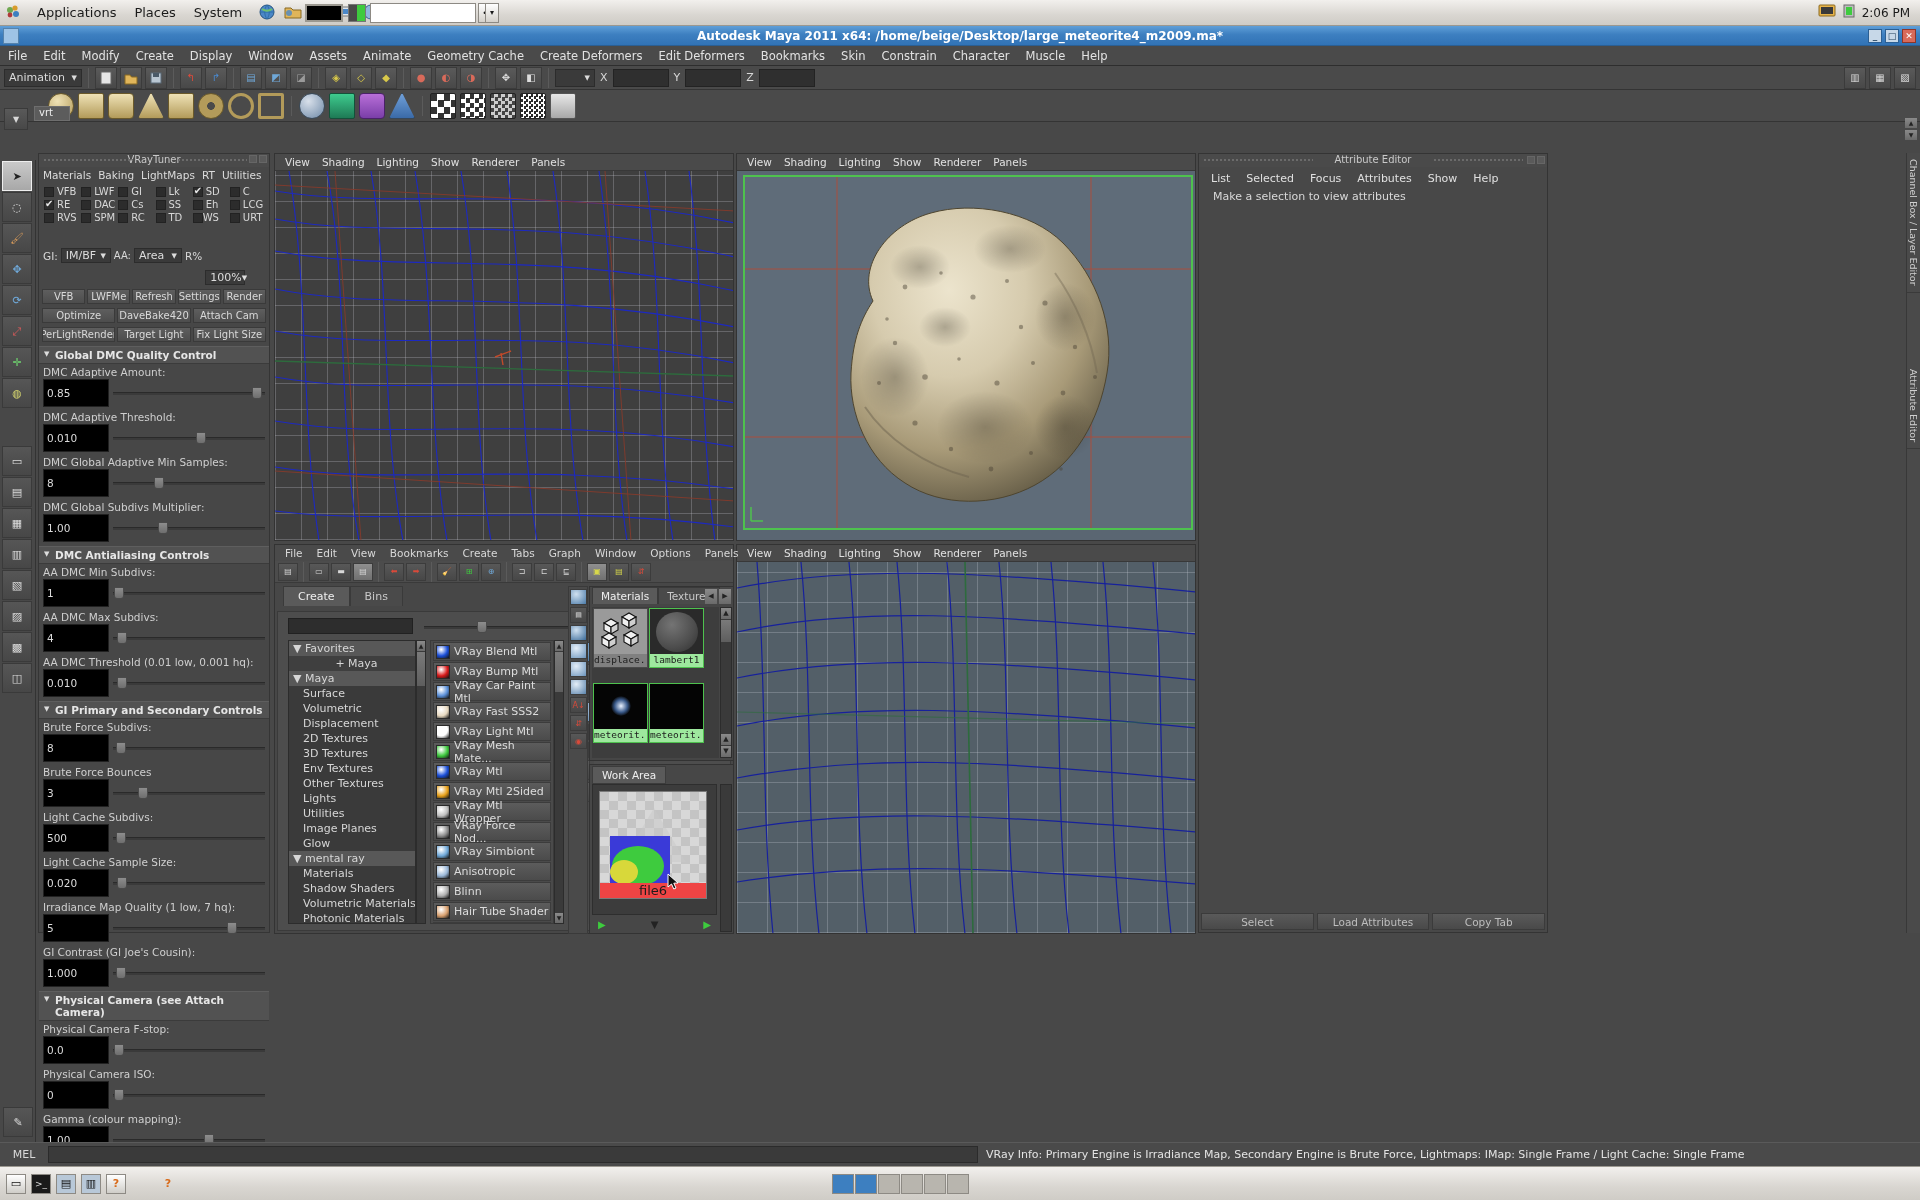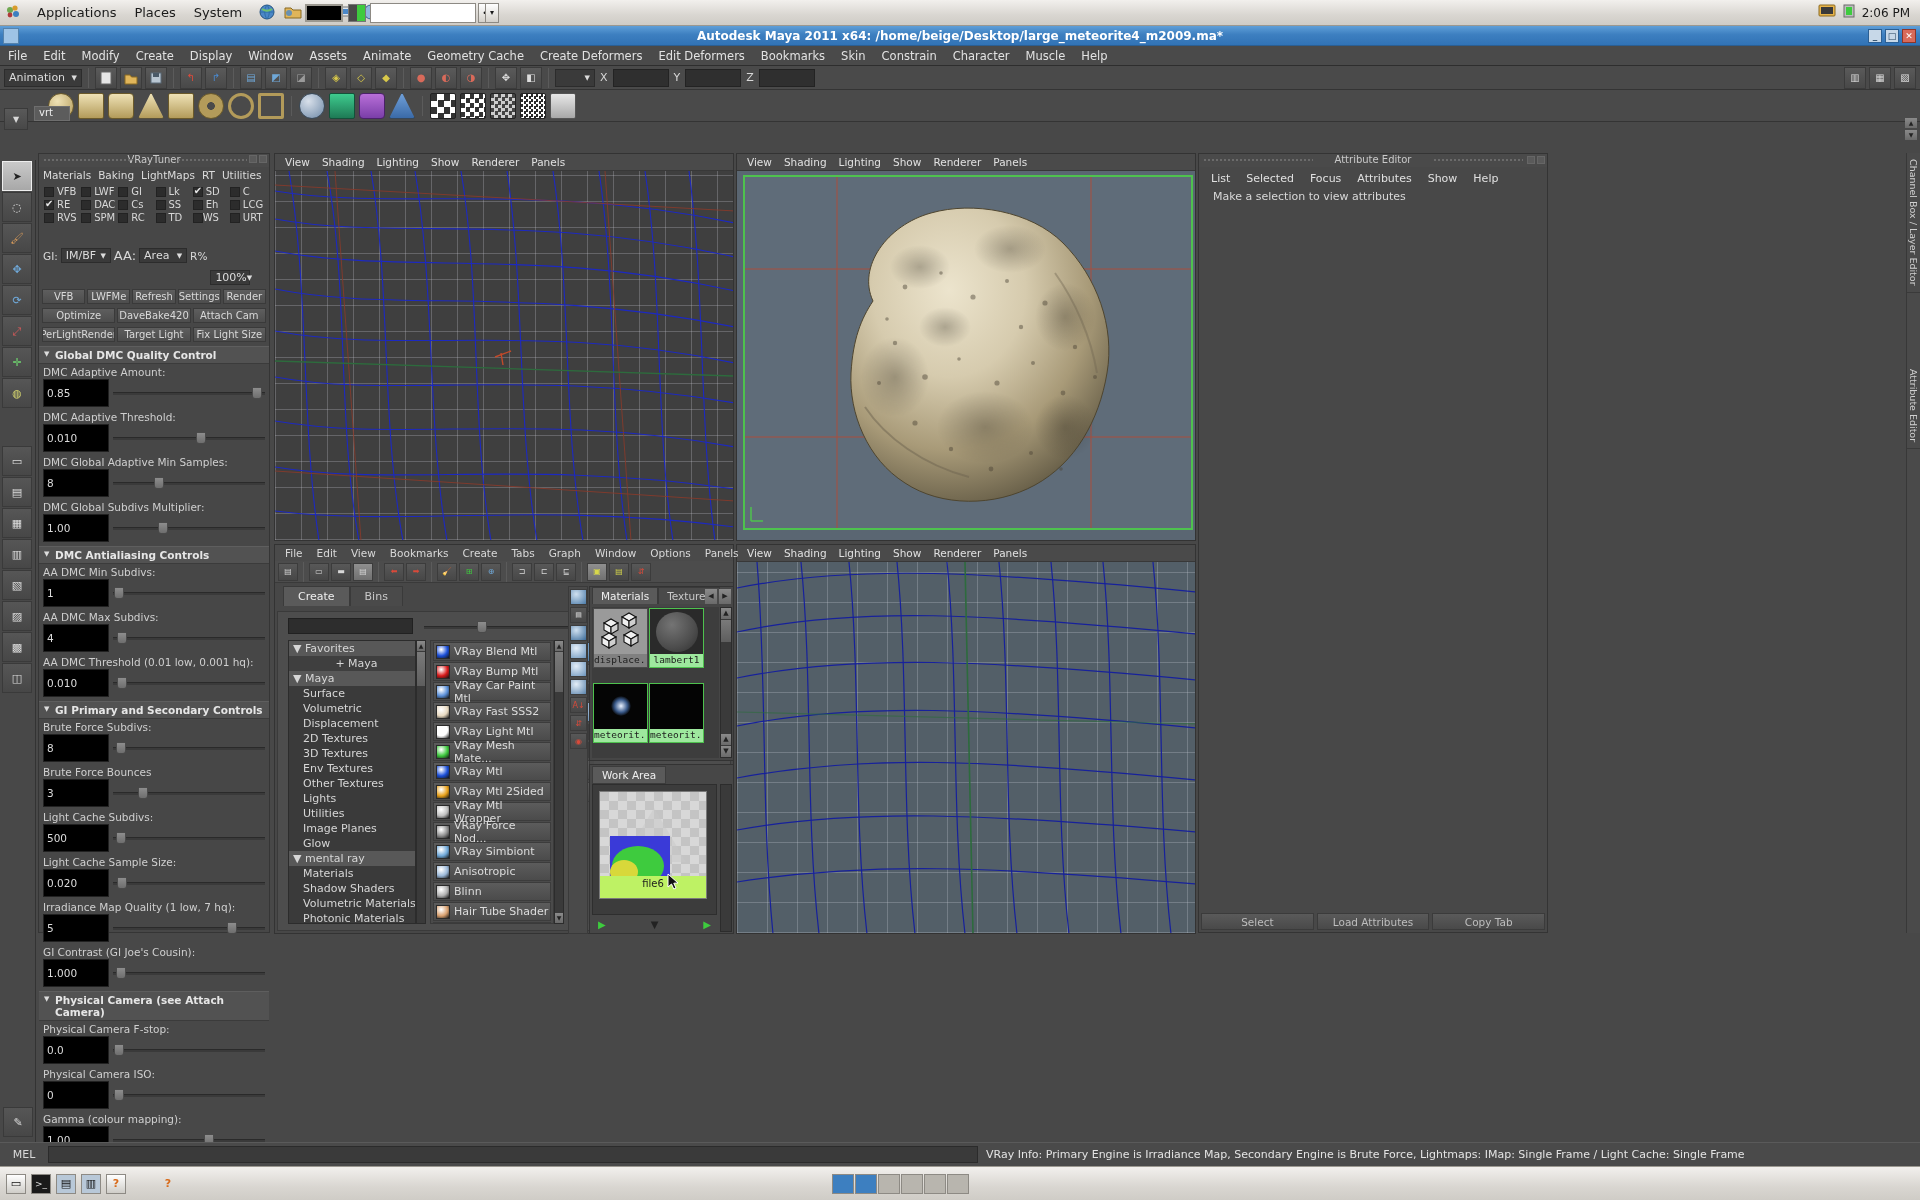--- a/index.html
+++ b/index.html
@@ -469,21 +469,21 @@
           </span>
         </div>
       </div>
 
     <div class="p-row" style="gap:3px;">
       <span style="font-size:10.5px;">GI:</span>
       <div class="combo" style="width:50px;height:15px;">
         <span>IM/BF</span>
           <span class="arw">▼</span>
       </div>
-      <span style="font-size:13px;">AA:</span>
+      <span style="font-size:10px;">AA:</span>
       <div class="combo" style="width:48px;height:15px;">
         <span>Area</span>
           <span class="arw">▼</span>
       </div>
       <span style="font-size:10.5px;">R%</span>
       <div class="combo" style="width:40px;height:15px;margin-top:44px;">
         <span>100%</span>
           <span class="arw">▼</span>
       </div>
     </div>
@@ -1009,21 +1009,21 @@
       <div class="abs" style="left:6px;top:6px;width:108px;height:108px;border:1px solid #7a7a7a;background:#d6d6d6;">
         <div class="abs" style="left:0;top:0;right:0;height:92px;overflow:hidden;background:
             repeating-conic-gradient(#d8d8d8 0 25%, #c4c4c4 0 50%) 0 0/18px 18px;">
           <svg width="108" height="92" viewBox="0 0 108 92" style="position:absolute;left:0;top:0;">
             <polygon points="54,16 86,70 22,70" fill="#c8c8c8" opacity=".5"></polygon>
             <rect x="10" y="44" width="60" height="48" fill="#3a3ad8"></rect>
             <ellipse cx="38" cy="74" rx="26" ry="20" fill="#3ecb3e"></ellipse>
             <ellipse cx="24" cy="80" rx="14" ry="12" fill="#d8d83a"></ellipse>
           </svg>
         </div>
-        <div class="abs" style="left:0;right:0;bottom:0;height:22px;background:#bef264;color:#1c1c1c;font-size:10px;text-align:center;line-height:15px;">file6</div>
+        <div class="abs" style="left:0;right:0;bottom:0;height:15px;background:#ef4444;color:#1c1c1c;font-size:13px;text-align:center;line-height:15px;">file6</div>
       </div>
       <div class="abs" style="left:74px;top:88px;">
         <svg width="14" height="18" viewBox="0 0 14 18">
             <path d="M1 1 L1 14 L4.5 11 L6.8 16 L9 15 L6.8 10.2 L11 10 Z" fill="#111" stroke="#fff" stroke-width="1"></path>
           </svg>
       </div>
     </div>
     <div class="abs" style="left:2px;bottom:1px;right:16px;height:16px;display:flex;align-items:center;justify-content:space-between;padding:0 6px;">
       <span style="color:#3ecb3e;font-size:10px;">▶</span>
       <span style="color:#222;font-size:10px;">▼</span>

